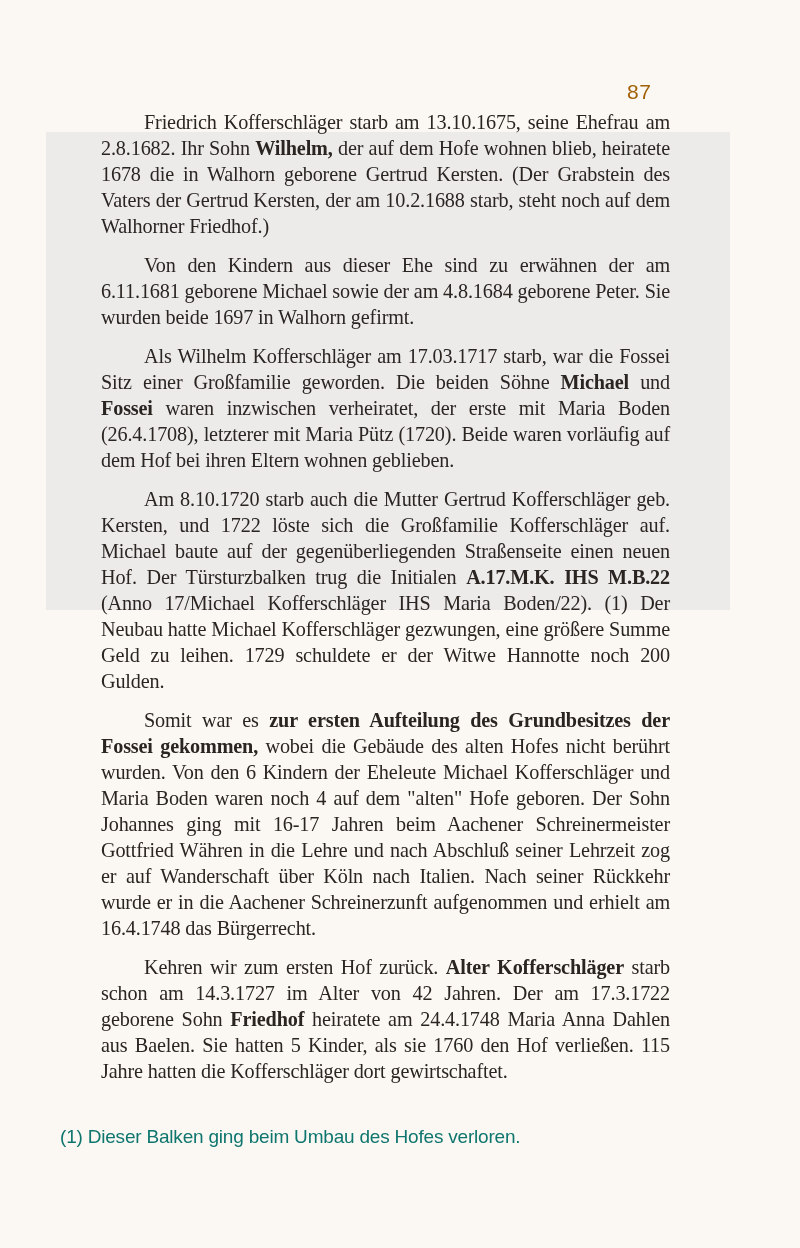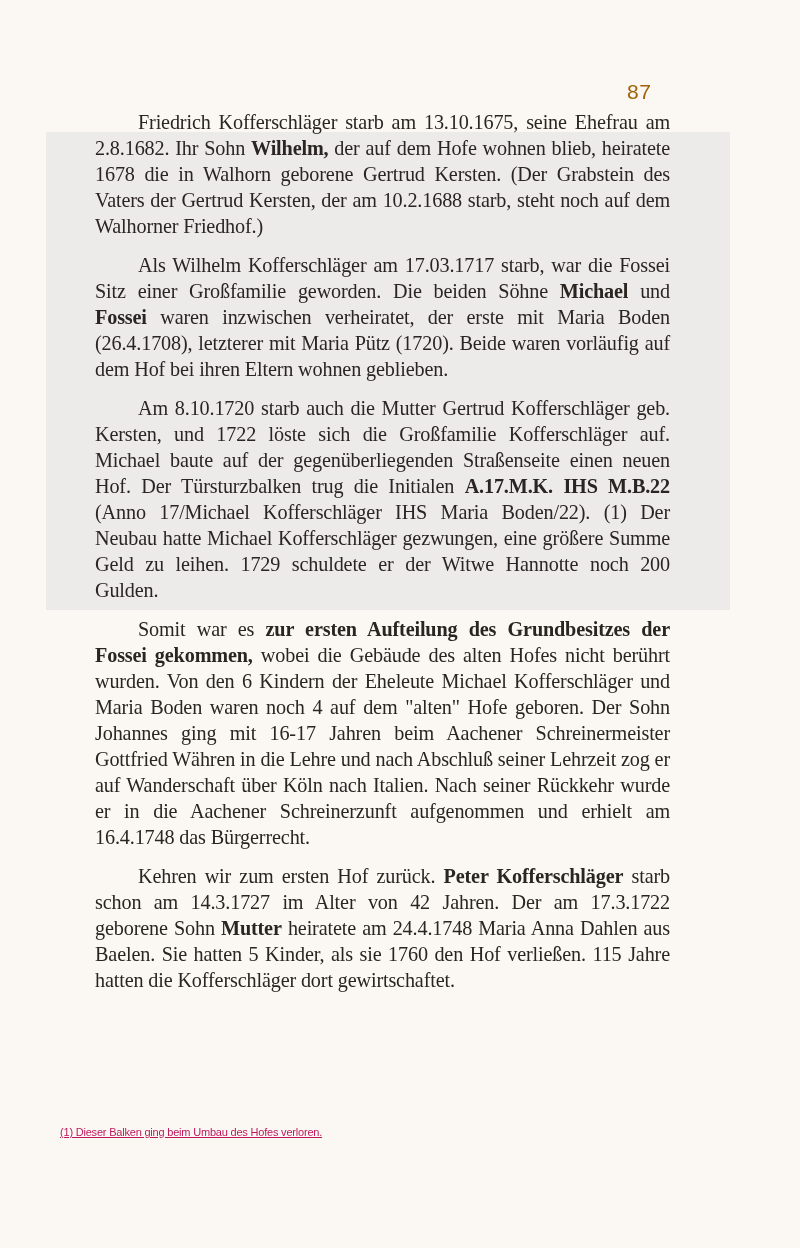--- a/index.html
+++ b/index.html
@@ -36,56 +36,58 @@
       position: absolute;
       left: 88px;
       top: 109px;
       width: 582px;
       font-size: 20.2px;
       line-height: 26px;
       text-align: justify;
       letter-spacing: -0.15px;
     }
     .para {
-      margin: 0 0 13px 7px;
+      margin: 0 0 13px 13px;
       text-indent: 43px;
       text-align: justify;
     }
     .para b {
       font-weight: bold;
     }
     .footnote {
       position: absolute;
       left: 60px;
       top: 1126px;
       font-family: "Liberation Sans", "DejaVu Sans", sans-serif;
-      font-size: 11px;
-      color: #be185d;
+      font-size: 19px;
+      color: #0f766e;
       letter-spacing: -0.2px;
-      text-decoration: underline;
     }
   </style>
 </head>
 <body>
 
 <div class="page-shade"></div>
 
 <div class="page-number">87</div>
 
 <div class="text-column">
   <p class="para">
     <span>Friedrich Kofferschläger starb am 13.10.1675, seine Ehefrau am 2.8.1682. Ihr Sohn </span><b>Wilhelm,</b><span> der auf dem Hofe wohnen blieb, heiratete 1678 die in Walhorn geborene Gertrud Kersten. (Der Grabstein des Vaters der Gertrud Kersten, der am 10.2.1688 starb, steht noch auf dem Walhorner Friedhof.)</span>
   </p>
   <p class="para">
+    <span>Von den Kindern aus dieser Ehe sind zu erwähnen der am 6.11.1681 geborene Michael sowie der am 4.8.1684 geborene Peter. Sie wurden beide 1697 in Walhorn gefirmt.</span>
+  </p>
+  <p class="para">
     <span>Als Wilhelm Kofferschläger am 17.03.1717 starb, war die Fossei Sitz einer Großfamilie geworden. Die beiden Söhne </span><b>Michael</b><span> und </span><b>Fossei</b><span> waren inzwischen verheiratet, der erste mit Maria Boden (26.4.1708), letzterer mit Maria Pütz (1720). Beide waren vorläufig auf dem Hof bei ihren Eltern wohnen geblieben.</span>
   </p>
   <p class="para">
     <span>Am 8.10.1720 starb auch die Mutter Gertrud Kofferschläger geb. Kersten, und 1722 löste sich die Großfamilie Kofferschläger auf. Michael baute auf der gegenüberliegenden Straßenseite einen neuen Hof. Der Türsturzbalken trug die Initialen </span><b>A.17.M.K. IHS M.B.22</b><span> (Anno 17/Michael Kofferschläger IHS Maria Boden/22). (1) Der Neubau hatte Michael Kofferschläger gezwungen, eine größere Summe Geld zu leihen. 1729 schuldete er der Witwe Hannotte noch 200 Gulden.</span>
   </p>
   <p class="para">
     <span>Somit war es </span><b>zur ersten Aufteilung des Grundbesitzes der Fossei gekommen,</b><span> wobei die Gebäude des alten Hofes nicht berührt wurden. Von den 6 Kindern der Eheleute Michael Kofferschläger und Maria Boden waren noch 4 auf dem "alten" Hofe geboren. Der Sohn Johannes ging mit 16-17 Jahren beim Aachener Schreinermeister Gottfried Währen in die Lehre und nach Abschluß seiner Lehrzeit zog er auf Wanderschaft über Köln nach Italien. Nach seiner Rückkehr wurde er in die Aachener Schreinerzunft aufgenommen und erhielt am 16.4.1748 das Bürgerrecht.</span>
   </p>
   <p class="para">
-    <span>Kehren wir zum ersten Hof zurück. </span><b>Peter Kofferschläger</b><span> starb schon am 14.3.1727 im Alter von 42 Jahren. Der am 17.3.1722 geborene Sohn </span><b>Mutter</b><span> heiratete am 24.4.1748 Maria Anna Dahlen aus Baelen. Sie hatten 5 Kinder, als sie 1760 den Hof verließen. 115 Jahre hatten die Kofferschläger dort gewirtschaftet.</span>
+    <span>Kehren wir zum ersten Hof zurück. </span><b>Alter Kofferschläger</b><span> starb schon am 14.3.1727 im Alter von 42 Jahren. Der am 17.3.1722 geborene Sohn </span><b>Friedhof</b><span> heiratete am 24.4.1748 Maria Anna Dahlen aus Baelen. Sie hatten 5 Kinder, als sie 1760 den Hof verließen. 115 Jahre hatten die Kofferschläger dort gewirtschaftet.</span>
   </p>
 </div>
 
 <div class="footnote">(1) Dieser Balken ging beim Umbau des Hofes verloren.</div>
 
 </body></html>

